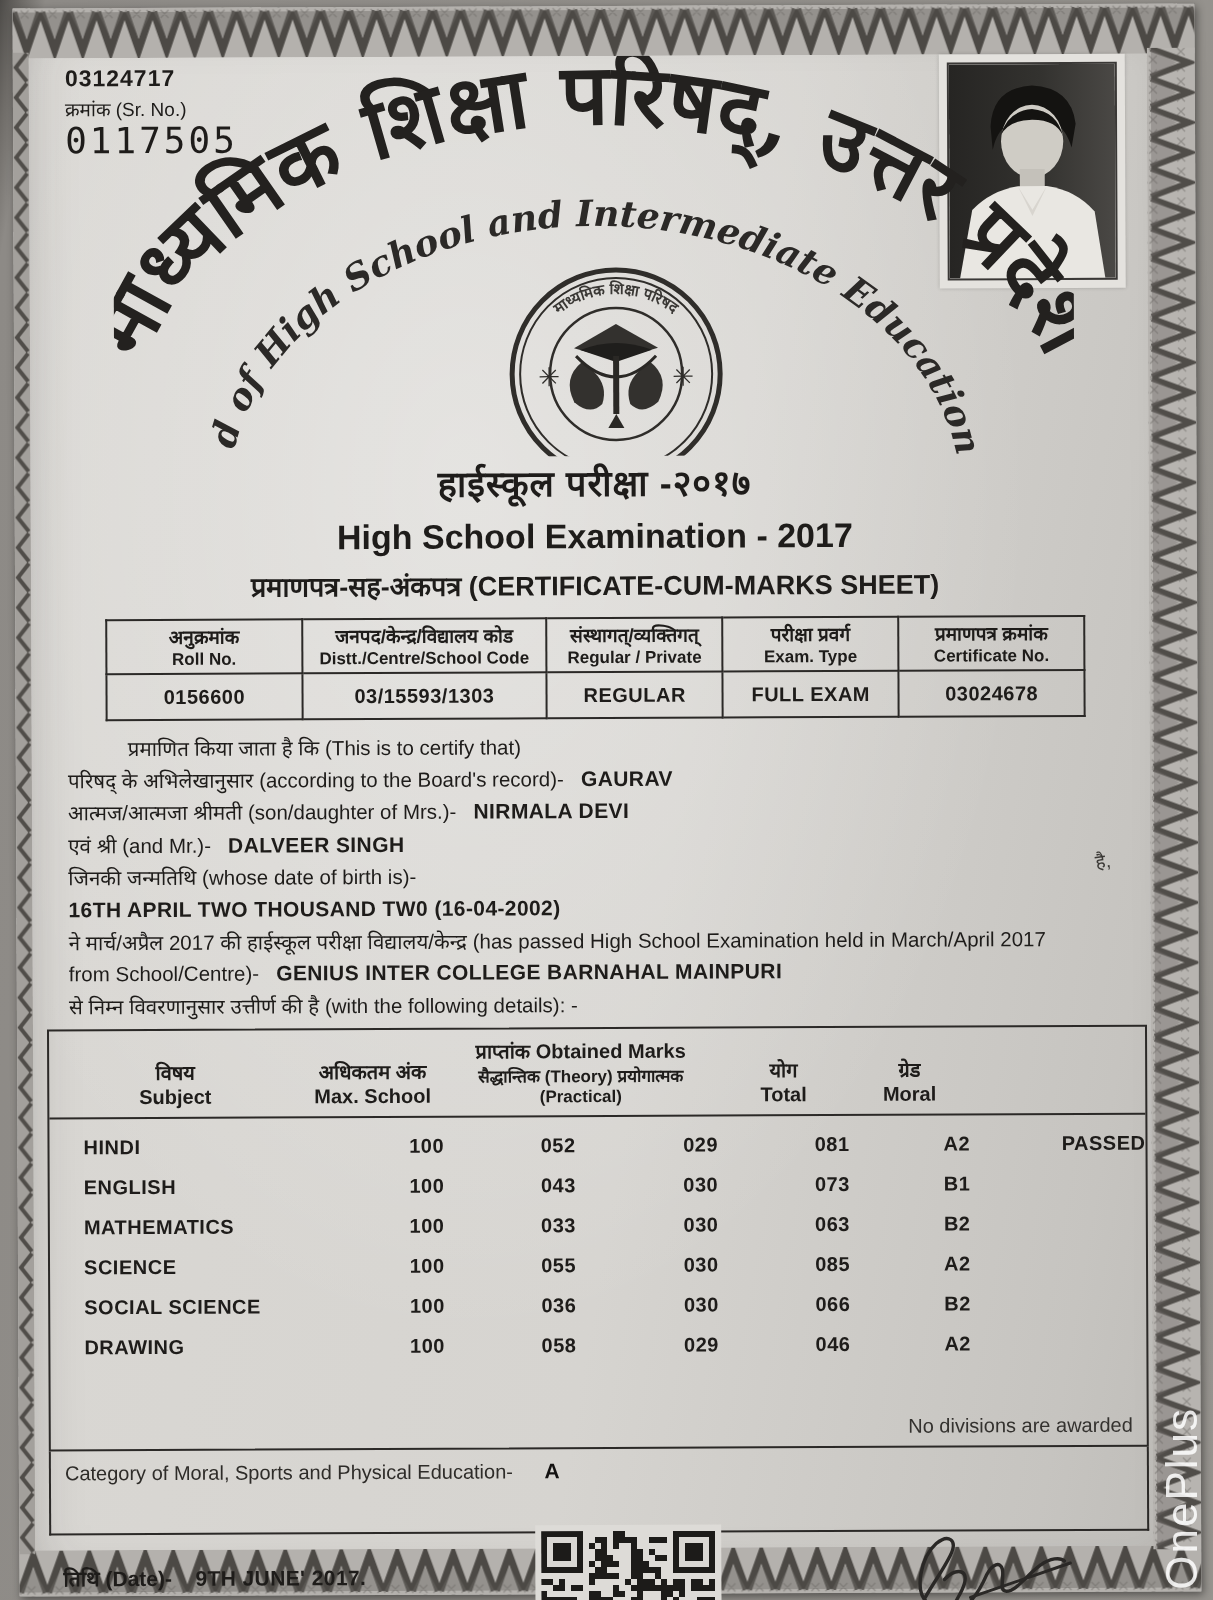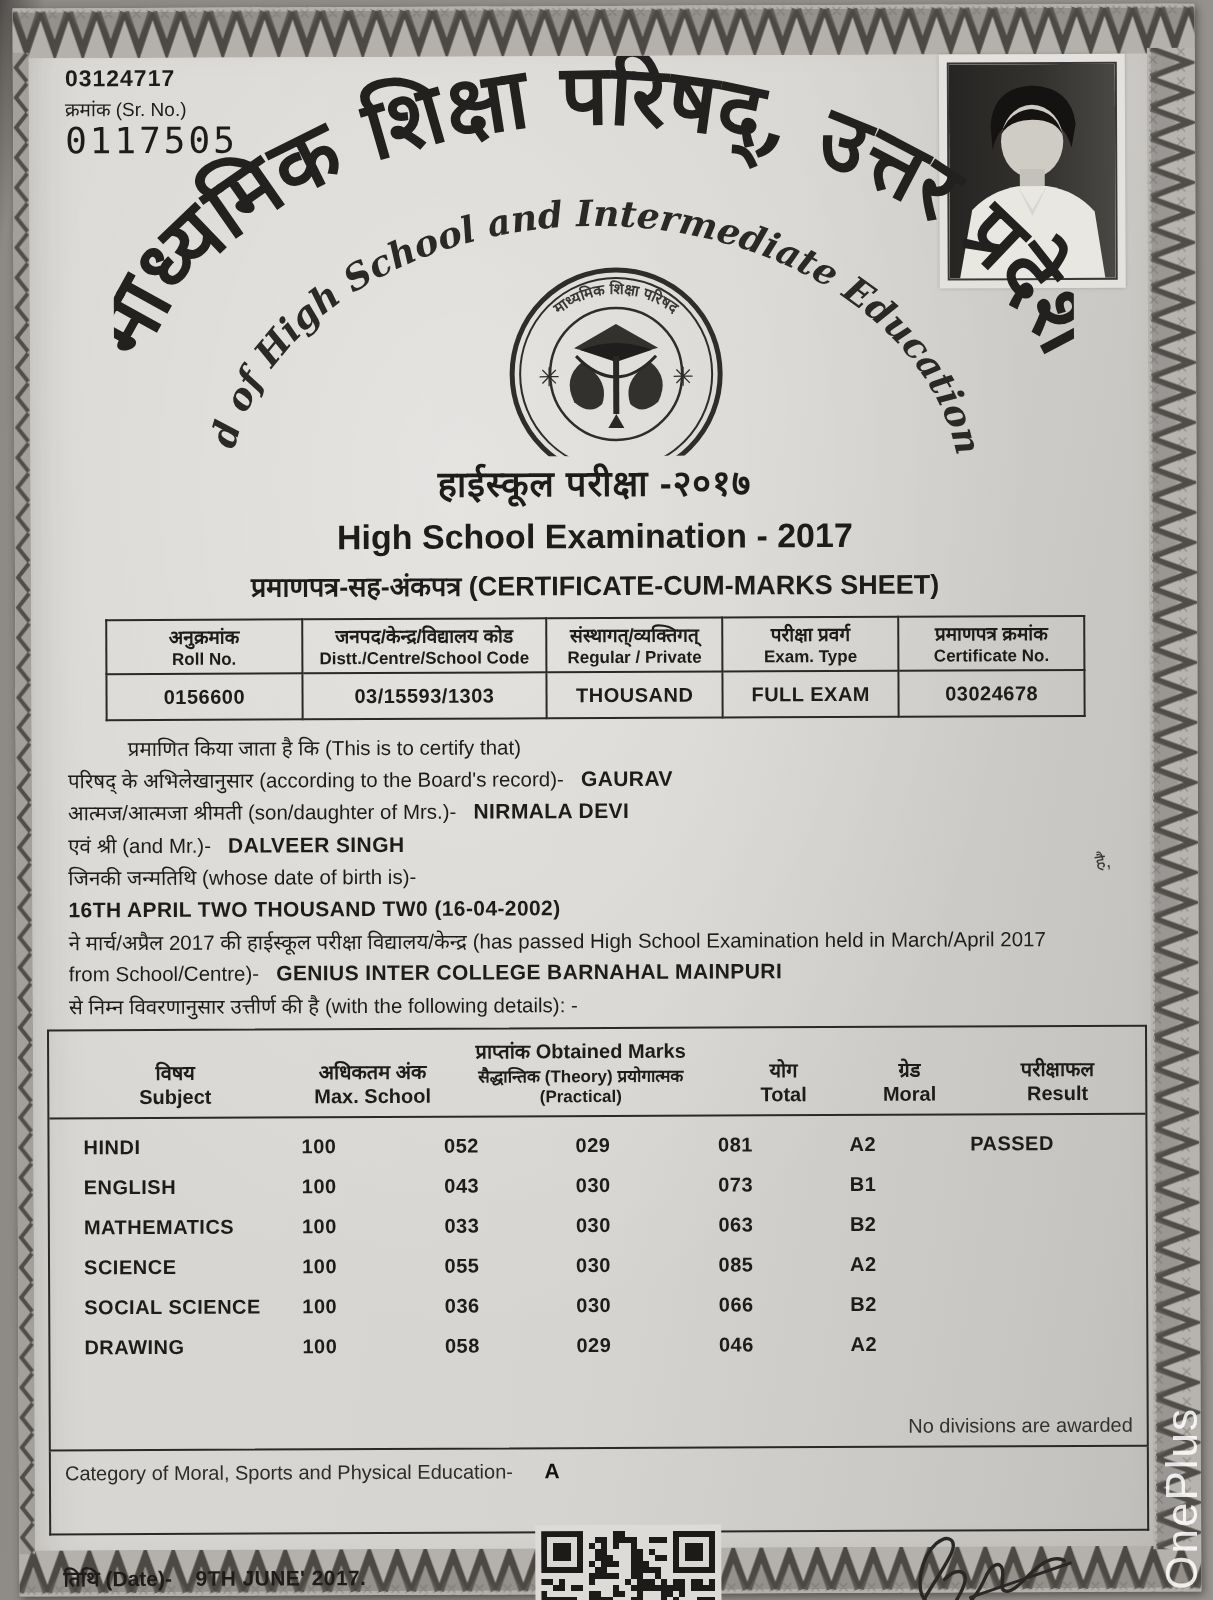--- a/index.html
+++ b/index.html
@@ -62,21 +62,21 @@
   
   .marks{border:2.5px solid #2b2927;margin:6px 0 0 0;position:relative;height:418px;}
   .mgrid{display:grid;grid-template-columns:23% 13% 12% 13% 12% 11% 16%;align-items:end;}
   .marks .mhead{border-bottom:2.5px solid #2b2927;padding:8px 0 8px 0;}
   .marks .mhead div{text-align:center;font-weight:bold;}
   .mh-hi{font-size:20px;}
   .mh-en{font-size:20px;}
   .mh-sub{font-size:17px;}
   .obt-span{grid-column:3 / span 2;}
   .mrow{display:grid;grid-template-columns:23% 13% 12% 13% 12% 11% 16%;margin-top:17px;}
-  .mrow div{text-align:left;font-weight:bold;font-size:20px;letter-spacing:.5px;}
+  .mrow div{text-align:right;font-weight:bold;font-size:20px;letter-spacing:.5px;}
   .mrow .subj{text-align:left;padding-left:34px;}
   .no-div{position:absolute;right:14px;bottom:8px;font-size:20px;color:#34322f;}
 
   
   .category{border:2px solid #2b2927;border-top:none;height:84px;padding:10px 14px;box-sizing:border-box;font-size:20px;color:#2e2c29;}
   .category b{color:#131211;font-size:21px;padding-left:26px;}
 
   
   .footer{position:relative;height:190px;margin-top:4px;}
   .f-left{position:absolute;left:14px;top:18px;font-size:21px;line-height:2.1;}
@@ -230,21 +230,21 @@
               <div class="en">Exam. Type</div>
             </th>
         <th style="width:19%">
               <div class="hi">प्रमाणपत्र क्रमांक</div>
               <div class="en">Certificate No.</div>
             </th>
       </tr>
       <tr>
         <td>0156600</td>
         <td>03/15593/1303</td>
-        <td>THOUSAND</td>
+        <td>REGULAR</td>
         <td>FULL EXAM</td>
         <td>03024678</td>
       </tr>
     </tbody>
       </table>
 
     <div class="certify">
       <div class="ind">प्रमाणित किया जाता है कि (This is to certify that)</div>
       <div><span>परिषद् के अभिलेखानुसार (according to the Board's record)-</span>&nbsp;&nbsp;&nbsp;<b>GAURAV</b></div>
       <div><span>आत्मज/आत्मजा श्रीमती (son/daughter of Mrs.)-</span>&nbsp;&nbsp;&nbsp;<b>NIRMALA DEVI</b></div>
@@ -271,24 +271,20 @@
             <div class="mh-hi">प्राप्तांक Obtained Marks</div>
             <div class="mh-sub">सैद्धान्तिक (Theory) प्रयोगात्मक (Practical)</div>
           </div>
         <div>
             <div class="mh-hi">योग</div>
             <div class="mh-en">Total</div>
           </div>
         <div>
             <div class="mh-hi">ग्रेड</div>
             <div class="mh-en">Moral</div>
-          </div>
-        <div>
-            <div class="mh-hi">परीक्षाफल</div>
-            <div class="mh-en">Result</div>
           </div>
       </div>
 
       <div class="mrow">
         <div class="subj">HINDI</div>
           <div>100</div>
           <div>052</div>
           <div>029</div>
           <div>081</div>
           <div>A2</div>

